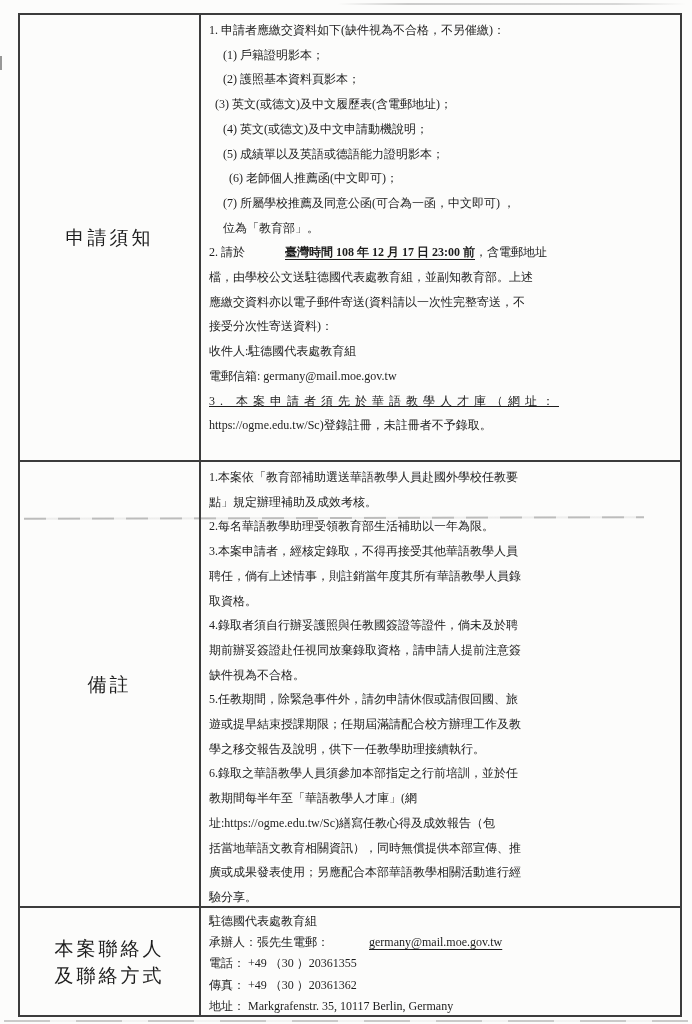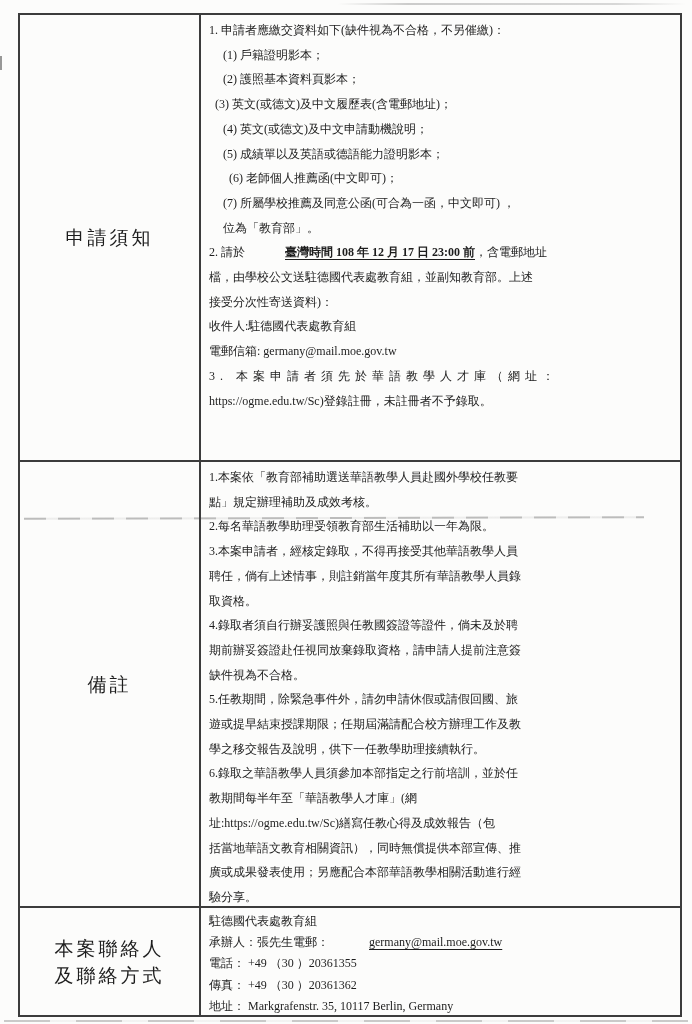--- a/index.html
+++ b/index.html
@@ -21,21 +21,21 @@
     width:181px;flex-shrink:0;box-sizing:border-box;
     border-right:2px solid #3c3c3c;
     display:flex;flex-direction:column;align-items:center;justify-content:center;
   }
   .label-line{font-size:19px;letter-spacing:3px;line-height:27px;white-space:nowrap;}
   .content-cell{flex:1;padding:3px 3px 0 8px;overflow:hidden;}
   .line{font-size:12px;line-height:24.7px;white-space:nowrap;}
   .t-row:nth-child(3) .line{line-height:21.2px;}
   .b{font-weight:700;}
   .u{text-decoration:underline;text-underline-offset:3px;margin-left:40px;}
-  .spread{letter-spacing:5px;}
+  .spread{letter-spacing:5px;text-decoration:underline;}
   
   .artifact{position:absolute;pointer-events:none;}
   .a-left{left:0;top:56px;width:2px;height:14px;background:rgba(70,70,70,.55);}
   .a-top{left:338px;top:3px;width:348px;height:2px;
     background:linear-gradient(90deg,rgba(150,150,150,0),rgba(130,130,130,.4) 20%,rgba(130,130,130,.3) 80%,rgba(150,150,150,0));}
   .a-strike{left:24px;top:517px;width:620px;height:2px;transform:rotate(-0.15deg);
     background:repeating-linear-gradient(90deg,rgba(110,110,110,.45) 0 22px,rgba(110,110,110,.1) 22px 34px);}
   .a-bottom{left:4px;top:1020px;width:684px;height:2px;
     background:repeating-linear-gradient(90deg,rgba(120,120,120,.38) 0 46px,rgba(120,120,120,.07) 46px 72px);}
 </style>
@@ -57,20 +57,21 @@
           <div class="line" style="margin-left: 14px;"><span>(1) 戶籍證明影本；</span></div>
           <div class="line" style="margin-left: 14px;"><span>(2) 護照基本資料頁影本；</span></div>
           <div class="line" style="margin-left: 6px;"><span>(3) 英文(或德文)及中文履歷表(含電郵地址)；</span></div>
           <div class="line" style="margin-left: 14px;"><span>(4) 英文(或德文)及中文申請動機說明；</span></div>
           <div class="line" style="margin-left: 14px;"><span>(5) 成績單以及英語或德語能力證明影本；</span></div>
           <div class="line" style="margin-left: 20px;"><span>(6) 老師個人推薦函(中文即可)；</span></div>
           <div class="line" style="margin-left: 14px;"><span>(7) 所屬學校推薦及同意公函(可合為一函，中文即可) ，</span></div>
           <div class="line" style="margin-left: 14px;"><span>位為「教育部」。</span></div>
           <div class="line"><span>2. 請於</span><span class="b u">臺灣時間 108 年 12 月 17 日 23:00 前</span><span>，含電郵地址</span></div>
           <div class="line"><span>檔，由學校公文送駐德國代表處教育組，並副知教育部。上述</span></div>
+          <div class="line"><span>應繳交資料亦以電子郵件寄送(資料請以一次性完整寄送，不</span></div>
           <div class="line"><span>接受分次性寄送資料)：</span></div>
           <div class="line"><span>收件人:駐德國代表處教育組</span></div>
           <div class="line"><span>電郵信箱: germany@mail.moe.gov.tw</span></div>
           <div class="line spread"><span>3. 本案申請者須先於華語教學人才庫（網址：</span></div>
           <div class="line"><span>https://ogme.edu.tw/Sc)登錄註冊，未註冊者不予錄取。</span></div>
         </div>
       </div>
       <div class="t-row">
         <div class="label-cell">
           <div class="label-line">備註</div>

